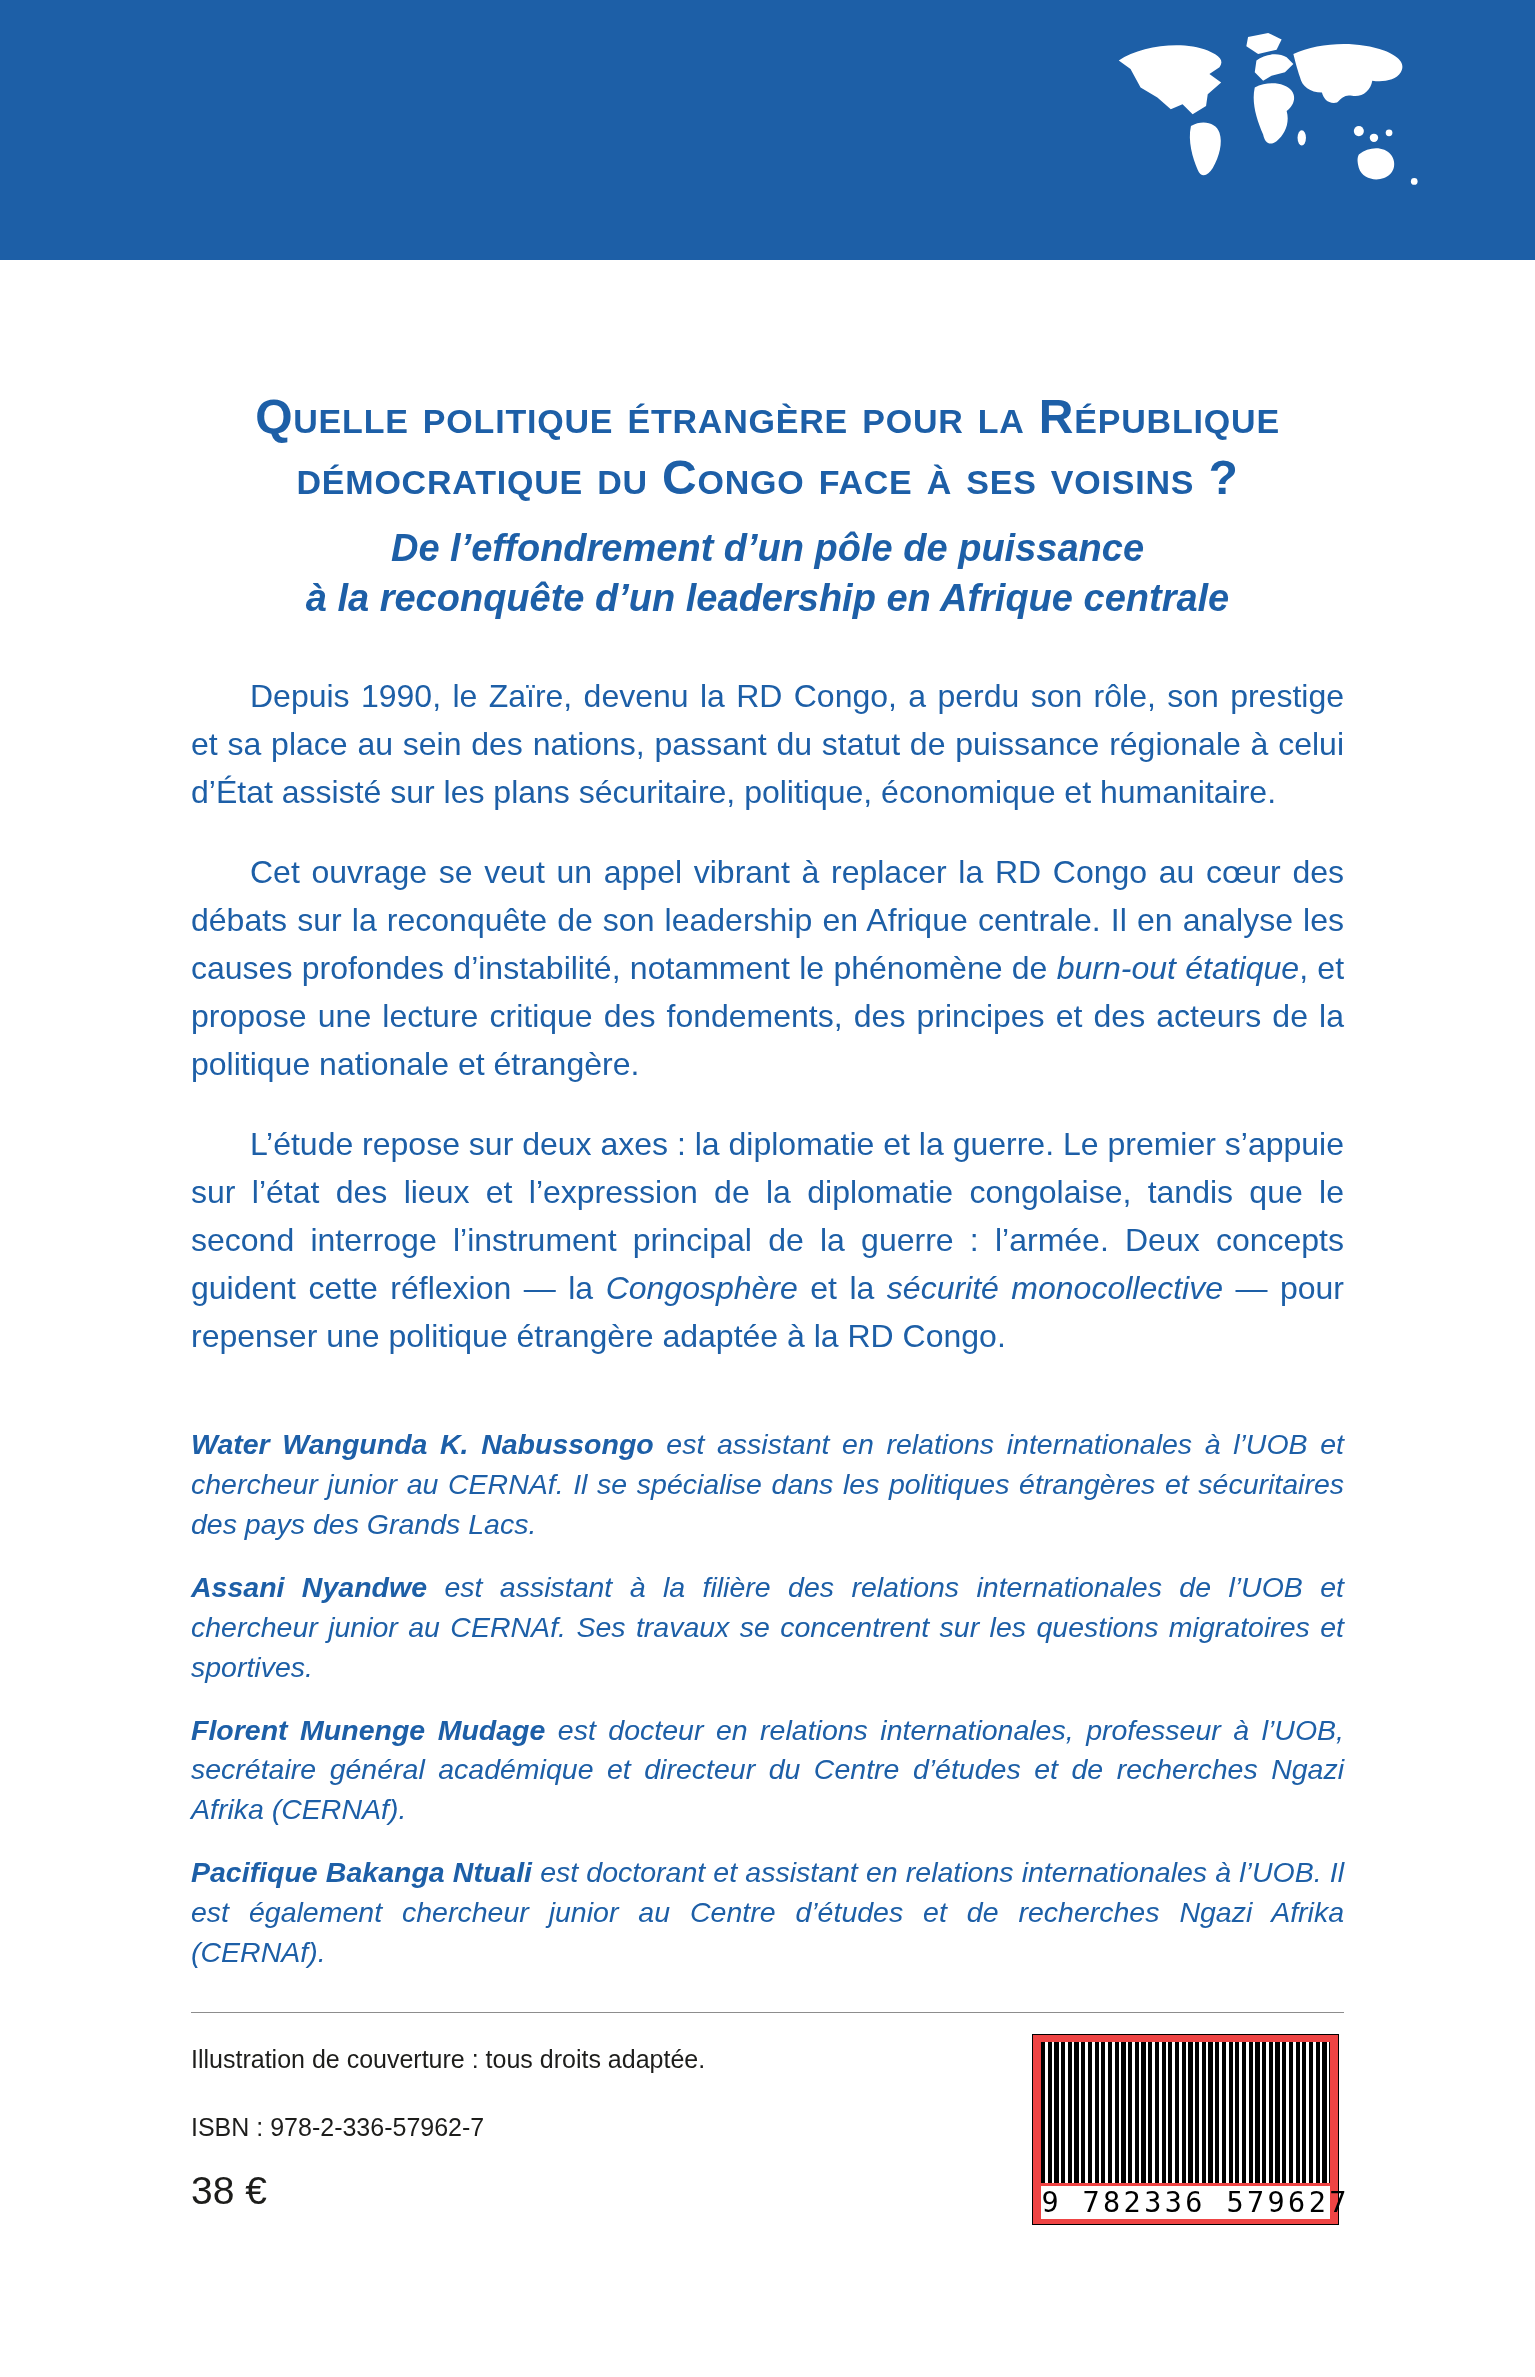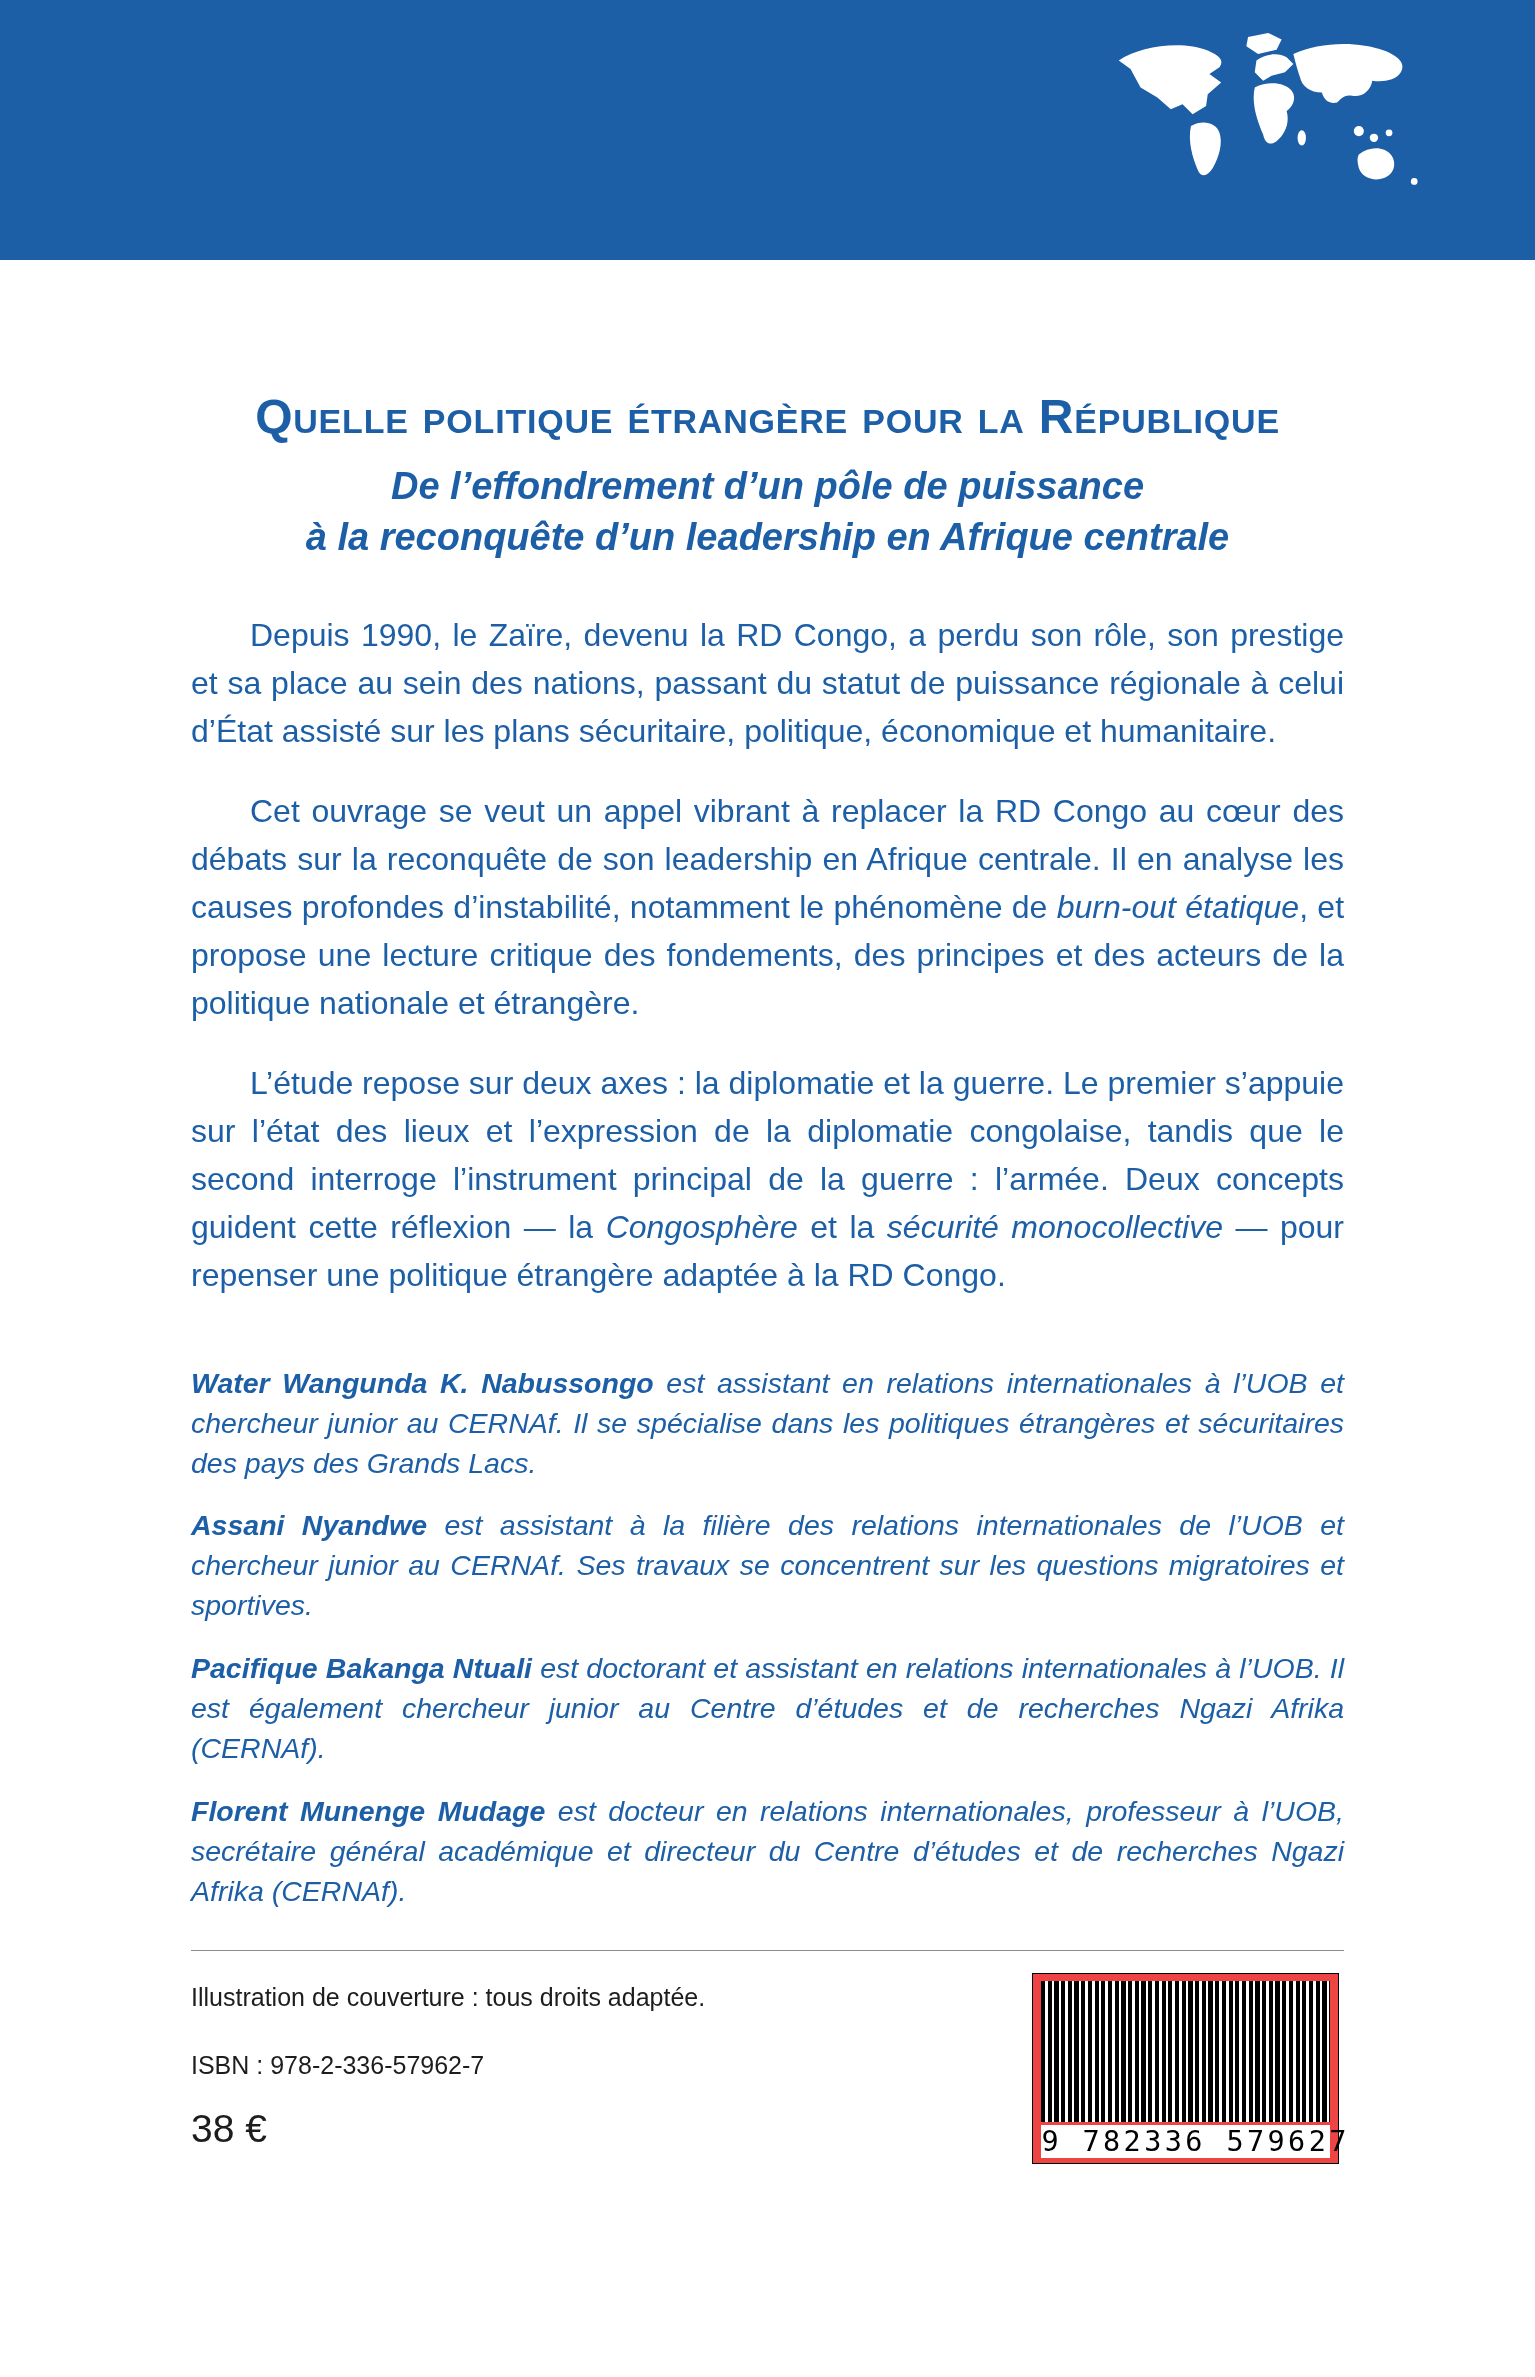--- a/index.html
+++ b/index.html
@@ -77,38 +77,39 @@
         <path d="M300,146 c12,-10 30,-10 38,0 c8,10 4,24 -8,28 c-12,4 -26,0 -30,-12 c-2,-8 -2,-12 0,-16 z"></path>
         <circle cx="366" cy="178" r="4"></circle>
       </g>
     </svg>
   </div>
 
   <div class="content">
 
     <div class="title">
       <div>Quelle politique étrangère pour la République</div>
+      <div>démocratique du Congo face à ses voisins ?</div>
     </div>
 
     <div class="subtitle">
       <div>De l’effondrement d’un pôle de puissance</div>
       <div>à la reconquête d’un leadership en Afrique centrale</div>
     </div>
 
     <div class="body-copy">
       <p class="para"><span>Depuis 1990, le Zaïre, devenu la RD Congo, a perdu son rôle, son prestige et sa place au sein des nations, passant du statut de puissance régionale à celui d’État assisté sur les plans sécuritaire, politique, économique et humanitaire.</span></p>
       <p class="para"><span>Cet ouvrage se veut un appel vibrant à replacer la RD Congo au cœur des débats sur la reconquête de son leadership en Afrique centrale. Il en analyse les causes profondes d’instabilité, notamment le phénomène de </span><span class="it">burn-out étatique</span><span>, et propose une lecture critique des fondements, des principes et des acteurs de la politique nationale et étrangère.</span></p>
       <p class="para"><span>L’étude repose sur deux axes : la diplomatie et la guerre. Le premier s’appuie sur l’état des lieux et l’expression de la diplomatie congolaise, tandis que le second interroge l’instrument principal de la guerre : l’armée. Deux concepts guident cette réflexion — la </span><span class="it">Congosphère</span><span> et la </span><span class="it">sécurité monocollective</span><span> — pour repenser une politique étrangère adaptée à la RD Congo.</span></p>
     </div>
 
     <div class="bios">
       <p class="bio"><span class="bd">Water Wangunda K. Nabussongo</span><span> est assistant en relations internationales à l’UOB et chercheur junior au CERNAf. Il se spécialise dans les politiques étrangères et sécuritaires des pays des Grands Lacs.</span></p>
       <p class="bio"><span class="bd">Assani Nyandwe</span><span> est assistant à la filière des relations internationales de l’UOB et chercheur junior au CERNAf. Ses travaux se concentrent sur les questions migratoires et sportives.</span></p>
+      <p class="bio"><span class="bd">Florent Munenge Mudage</span><span> est docteur en relations internationales, professeur à l’UOB, secrétaire général académique et directeur du Centre d’études et de recherches Ngazi Afrika (CERNAf).</span></p>
       <p class="bio"><span class="bd">Pacifique Bakanga Ntuali</span><span> est doctorant et assistant en relations internationales à l’UOB. Il est également chercheur junior au Centre d’études et de recherches Ngazi Afrika (CERNAf).</span></p>
-      <p class="bio"><span class="bd">Florent Munenge Mudage</span><span> est docteur en relations internationales, professeur à l’UOB, secrétaire général académique et directeur du Centre d’études et de recherches Ngazi Afrika (CERNAf).</span></p>
     </div>
 
     <hr class="divider">
 
     <div class="footer">
       <div class="credit">Illustration de couverture : tous droits adaptée.</div>
       <div class="isbn">ISBN : 978-2-336-57962-7</div>
       <div class="price">38 €</div>
 
       <div class="barcode">

